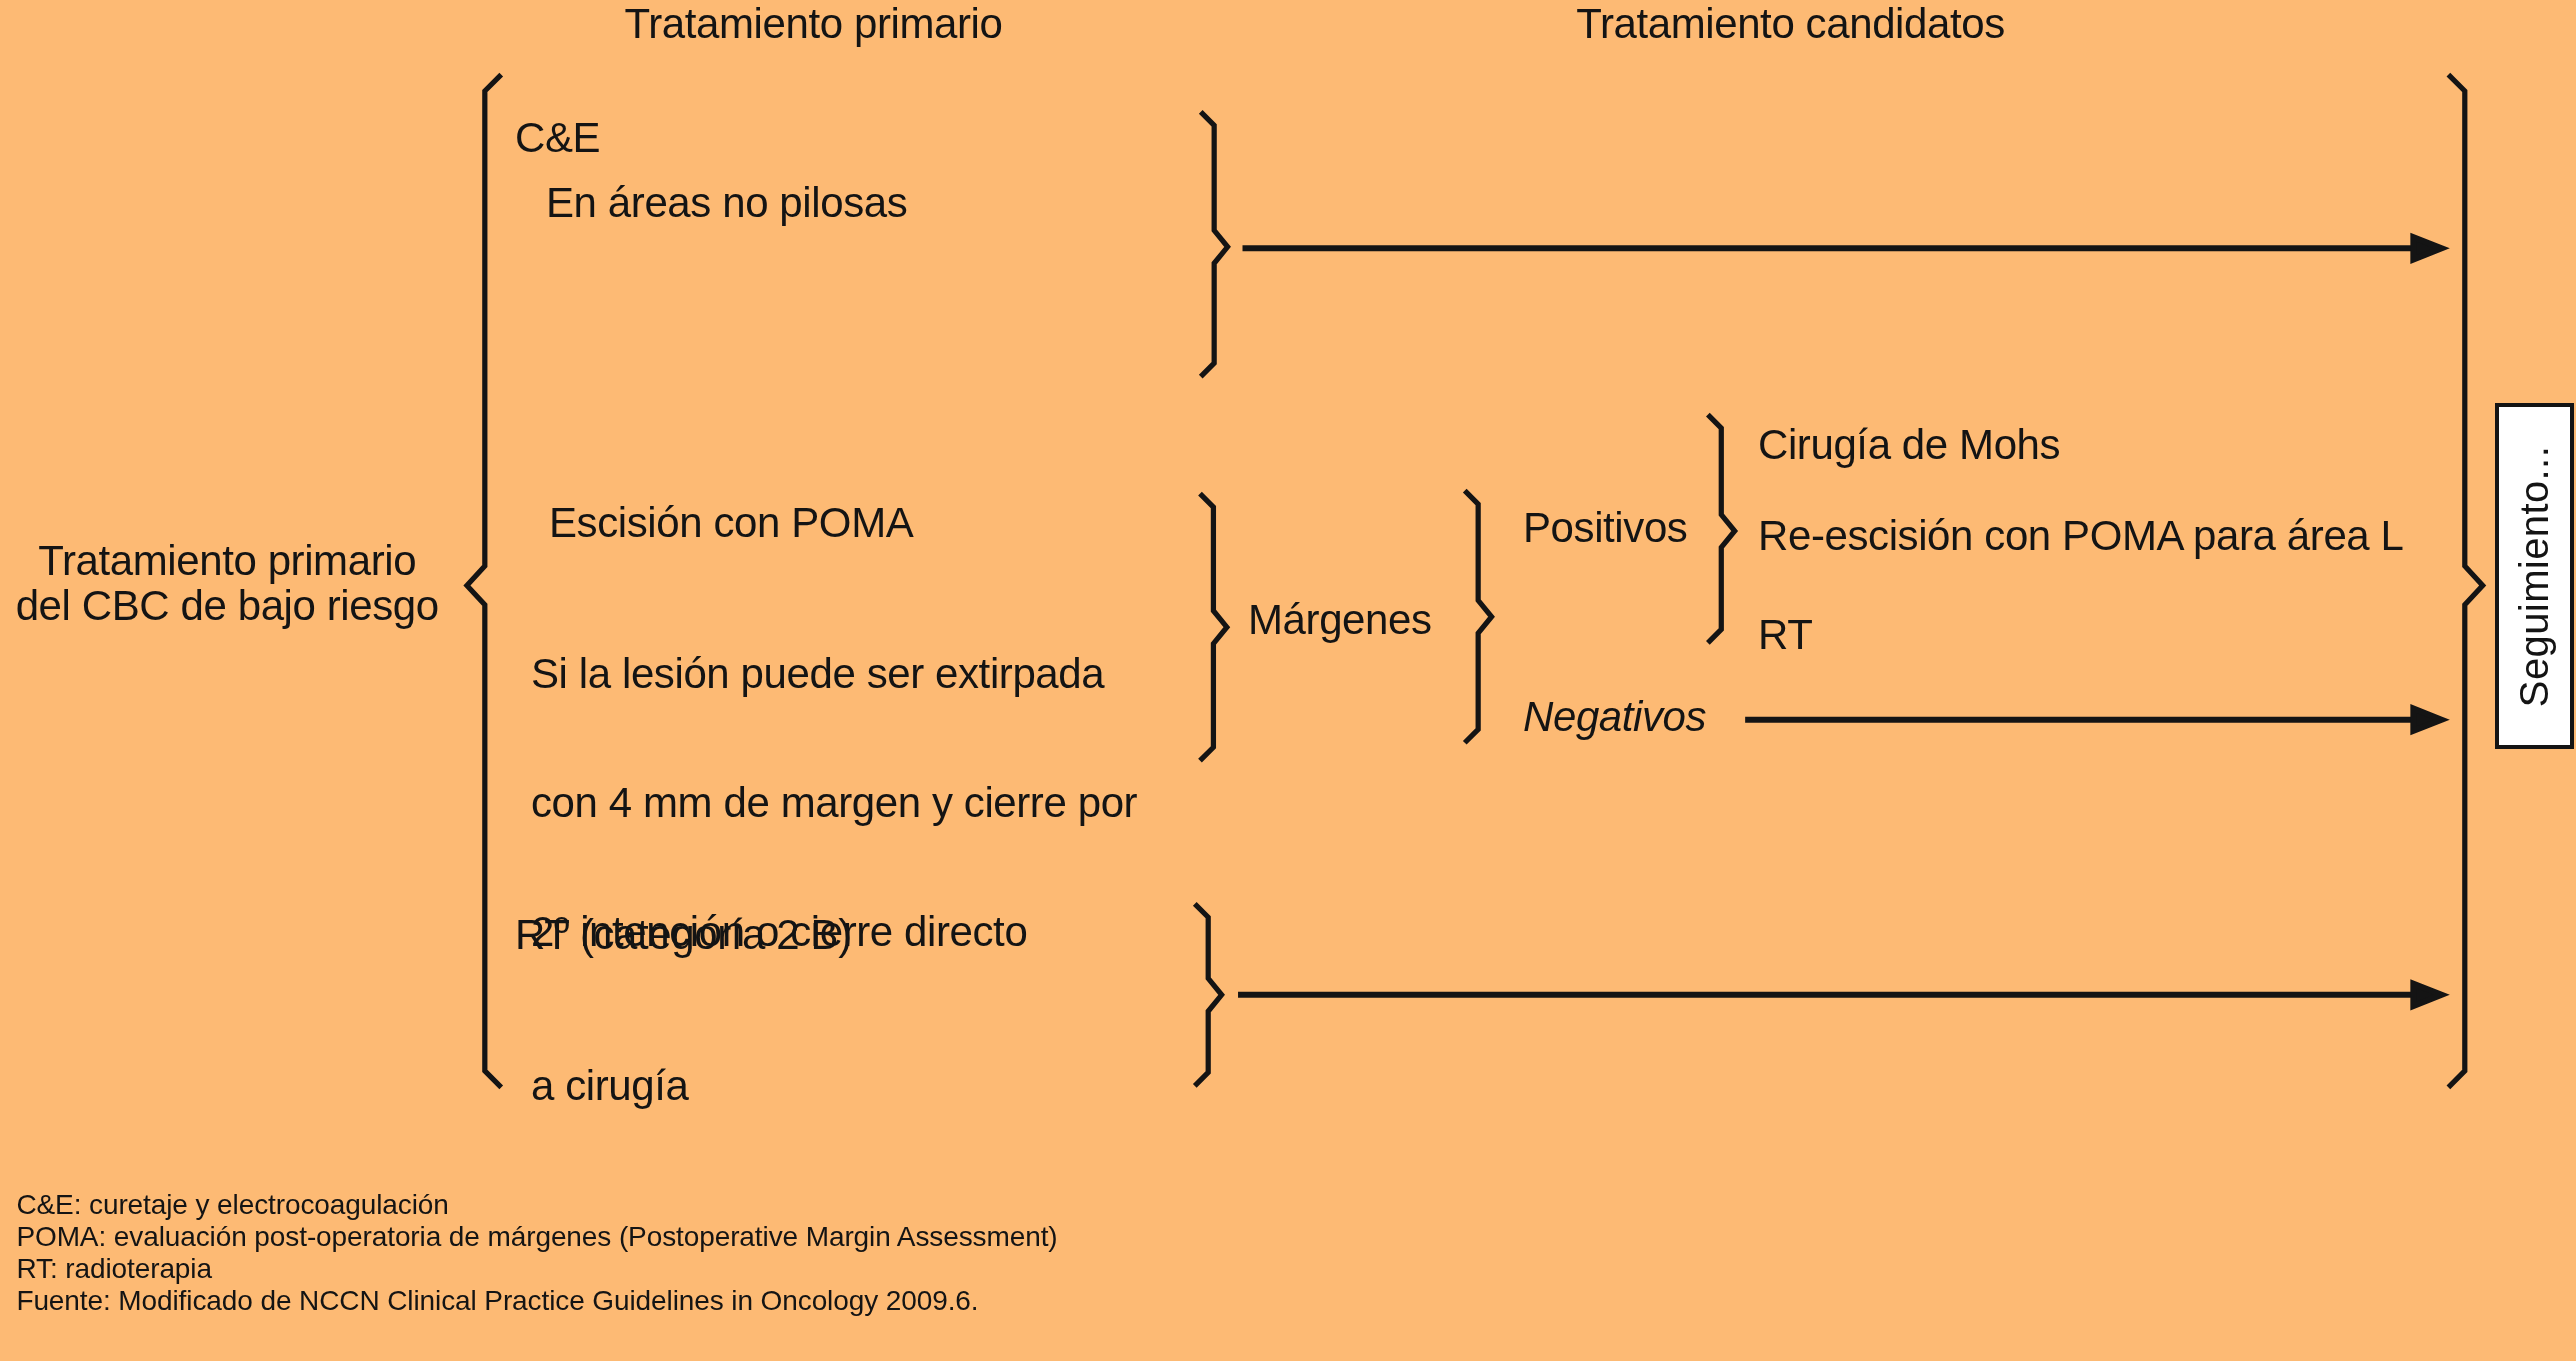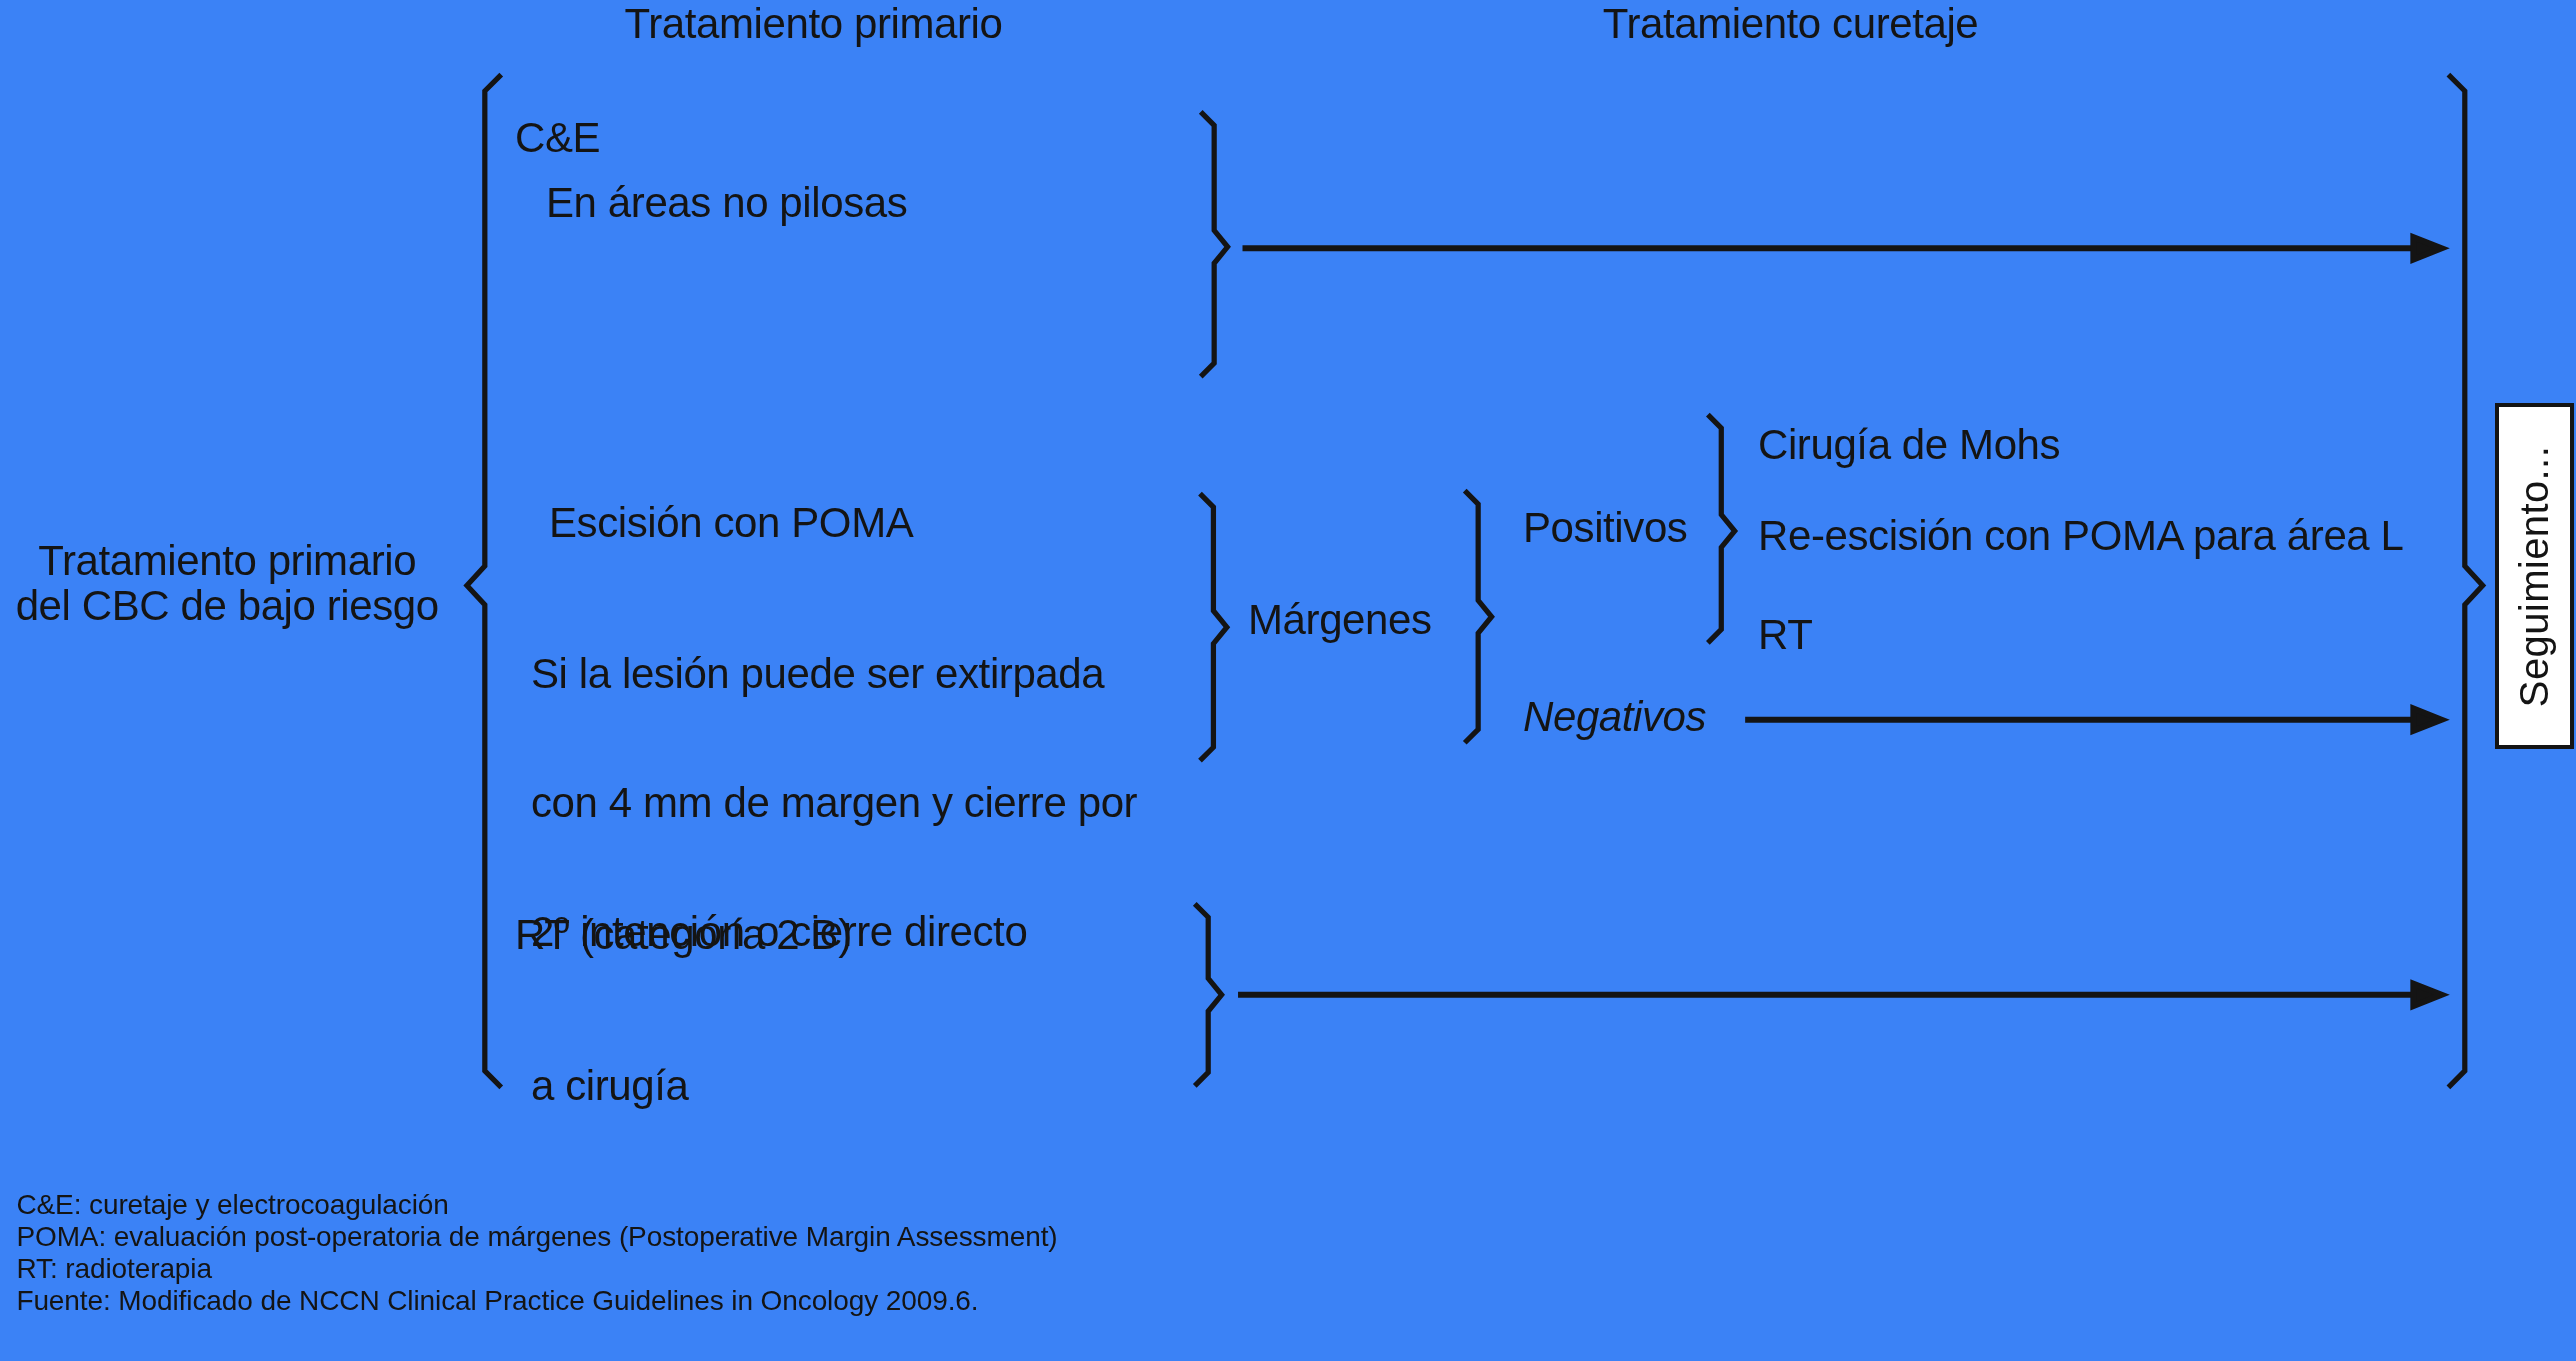--- a/index.html
+++ b/index.html
@@ -4,21 +4,21 @@
 <style>
   html, body {
     margin: 0;
     padding: 0;
     background: #ffffff;
   }
   #stage {
     position: relative;
     width: 2576px;
     height: 1361px;
-    background: #3b82f6;
+    background: #fdba74;
     font-family: "Liberation Sans", "DejaVu Sans", sans-serif;
     color: #141414;
     overflow: hidden;
   }
   #shapes {
     position: absolute;
     left: 0; top: 0;
     width: 2576px;
     height: 1361px;
   }
@@ -95,21 +95,21 @@
 
       <line x1="2340" y1="965" x2="3240" y2="965"></line>
       <polygon points="3274,965 3236,950 3236,980"></polygon>
 
       <line x1="1660" y1="1334" x2="3240" y2="1334"></line>
       <polygon points="3274,1334 3236,1319 3236,1349"></polygon>
     </g>
   </svg>
 
   <div class="txt header center" style="left:515px; top:1.5px; width:597px;">Tratamiento primario</div>
-  <div class="txt header center" style="left:1492px; top:1.5px; width:597px;">Tratamiento curetaje</div>
+  <div class="txt header center" style="left:1492px; top:1.5px; width:597px;">Tratamiento candidatos</div>
 
   <div class="txt center" style="left:3.7px; top:538px; width:447px; line-height:45px;">
     <div>Tratamiento primario</div>
     <div>del CBC de bajo riesgo</div>
   </div>
 
   <div class="txt" style="left:515px; top:116px;">C&amp;E</div>
   <div class="txt" style="left:546px; top:181px;">En áreas no pilosas</div>
 
   <div class="txt" style="left:528px; top:501px;margin-left:21px;">Escisión con POMA</div>

